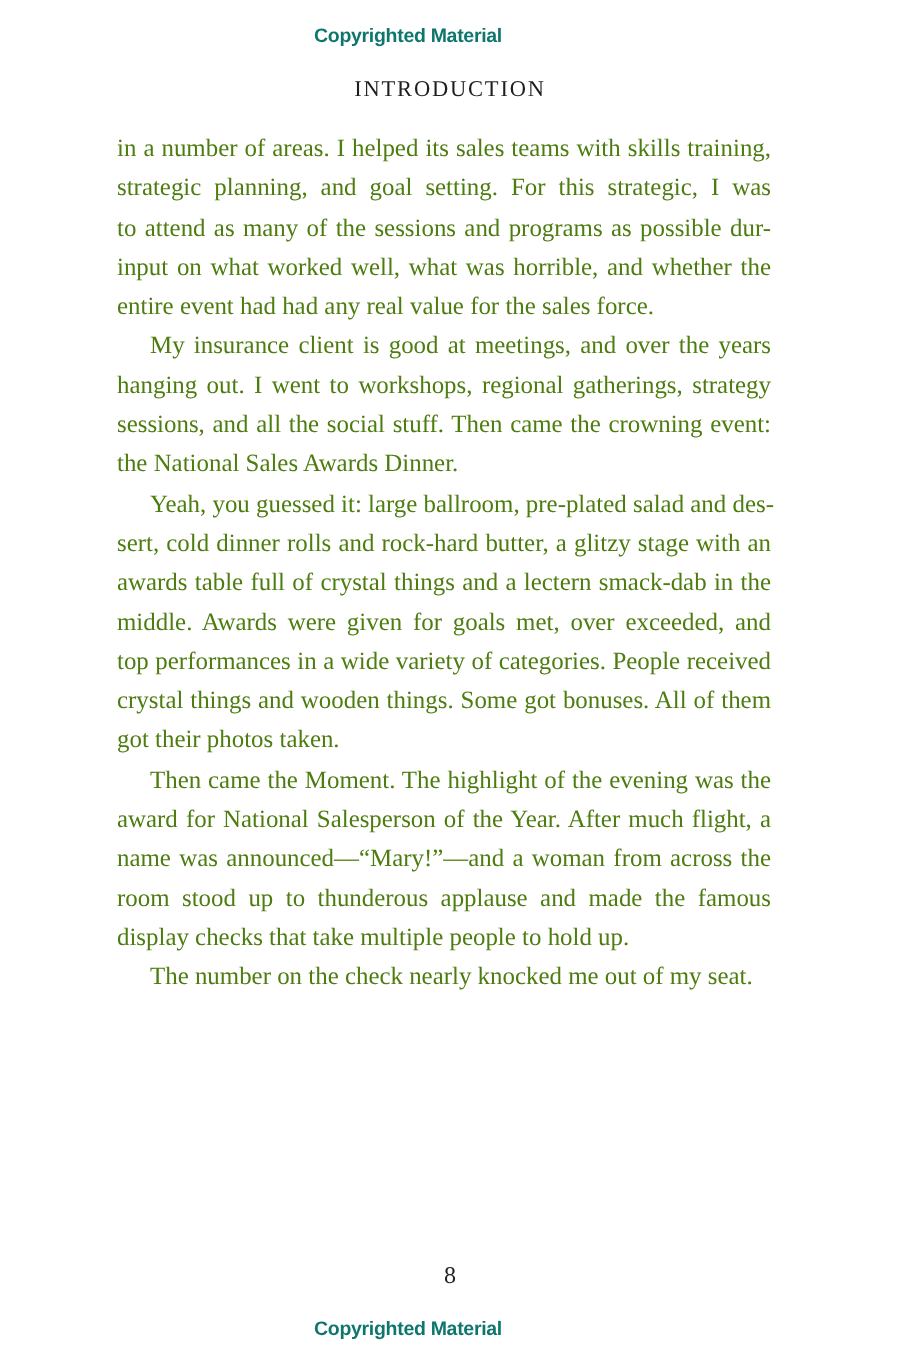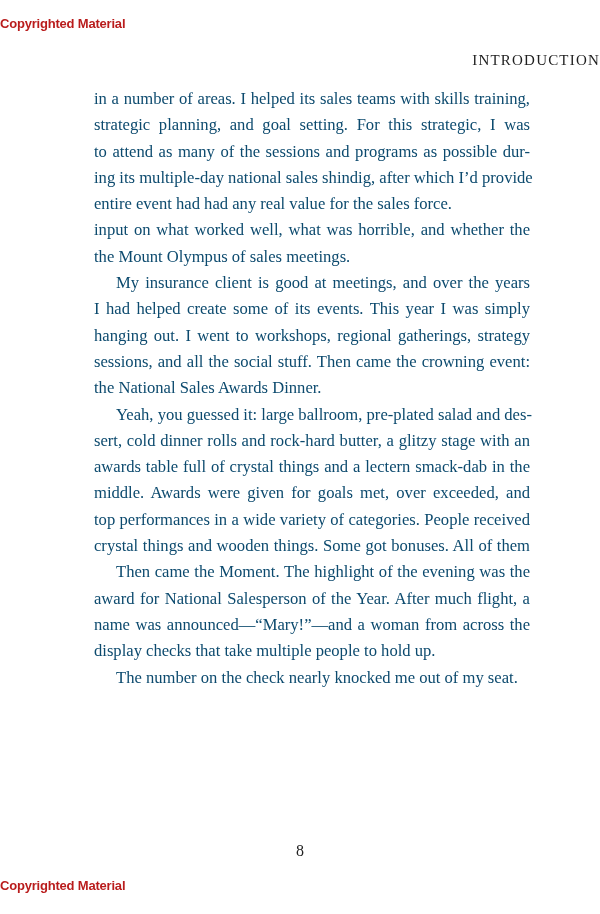--- a/index.html
+++ b/index.html
@@ -10,48 +10,49 @@
     body {
       width: 600px;
       height: 914px;
       position: relative;
       overflow: hidden;
     }
     .watermark {
       position: absolute;
       left: 0;
       width: 544px;
+      text-align: center;
       font-family: "Liberation Sans", sans-serif;
       font-size: 13px;
-      color: #b91c1c;
+      color: #0f766e;
       font-weight: bold;
       letter-spacing: -0.2px;
     }
     .watermark.top { top: 16px; }
     .watermark.bottom { top: 878px; }
     .running-head {
       position: absolute;
       top: 52px;
       left: 0;
       width: 600px;
-      text-align: right;
+      text-align: center;
       font-family: "Liberation Serif", serif;
       font-size: 15px;
       letter-spacing: 1.2px;
       color: #1e1e1e;
     }
     .body-text {
       position: absolute;
       top: 86px;
-      left: 94px;
+      left: 78px;
       width: 436px;
       font-family: "Liberation Serif", serif;
       font-size: 16.6px;
       line-height: 26.3px;
-      color: #0c4a6e;
+      color: #4d7c0f;
     }
     .line {
       display: block;
       white-space: nowrap;
       text-align: justify;
       text-align-last: justify;
       height: 26.3px;
     }
     .line.last {
       text-align-last: left;
@@ -76,50 +77,49 @@
 <div class="watermark top">Copyrighted Material</div>
 
 <div class="running-head">INTRODUCTION</div>
 
 <div class="body-text">
 
   <div>
     <span class="line">in a number of areas. I helped its sales teams with skills training,</span>
     <span class="line">strategic planning, and goal setting. For this strategic, I was</span>
     <span class="line">to attend as many of the sessions and programs as possible dur-</span>
-    <span class="line">ing its multiple-day national sales shindig, after which I’d provide</span>
+    <span class="line">input on what worked well, what was horrible, and whether the</span>
     <span class="line last">entire event had had any real value for the sales force.</span>
-    <span class="line">input on what worked well, what was horrible, and whether the</span>
   </div>
 
   <div>
-    <span class="line last">the Mount Olympus of sales meetings.</span>
   </div>
 
   <div>
     <span class="line indent">My insurance client is good at meetings, and over the years</span>
-    <span class="line">I had helped create some of its events. This year I was simply</span>
     <span class="line">hanging out. I went to workshops, regional gatherings, strategy</span>
     <span class="line">sessions, and all the social stuff. Then came the crowning event:</span>
     <span class="line last">the National Sales Awards Dinner.</span>
   </div>
 
   <div>
     <span class="line indent">Yeah, you guessed it: large ballroom, pre-plated salad and des-</span>
     <span class="line">sert, cold dinner rolls and rock-hard butter, a glitzy stage with an</span>
     <span class="line">awards table full of crystal things and a lectern smack-dab in the</span>
     <span class="line">middle. Awards were given for goals met, over exceeded, and</span>
     <span class="line">top performances in a wide variety of categories. People received</span>
     <span class="line">crystal things and wooden things. Some got bonuses. All of them</span>
+    <span class="line last">got their photos taken.</span>
   </div>
 
   <div>
     <span class="line indent">Then came the Moment. The highlight of the evening was the</span>
     <span class="line">award for National Salesperson of the Year. After much flight, a</span>
     <span class="line">name was announced—“Mary!”—and a woman from across the</span>
+    <span class="line">room stood up to thunderous applause and made the famous</span>
     <span class="line last">display checks that take multiple people to hold up.</span>
   </div>
 
   <div>
     <span class="line indent last">The number on the check nearly knocked me out of my seat.</span>
   </div>
 </div>
 
 <div class="page-number">8</div>
 

